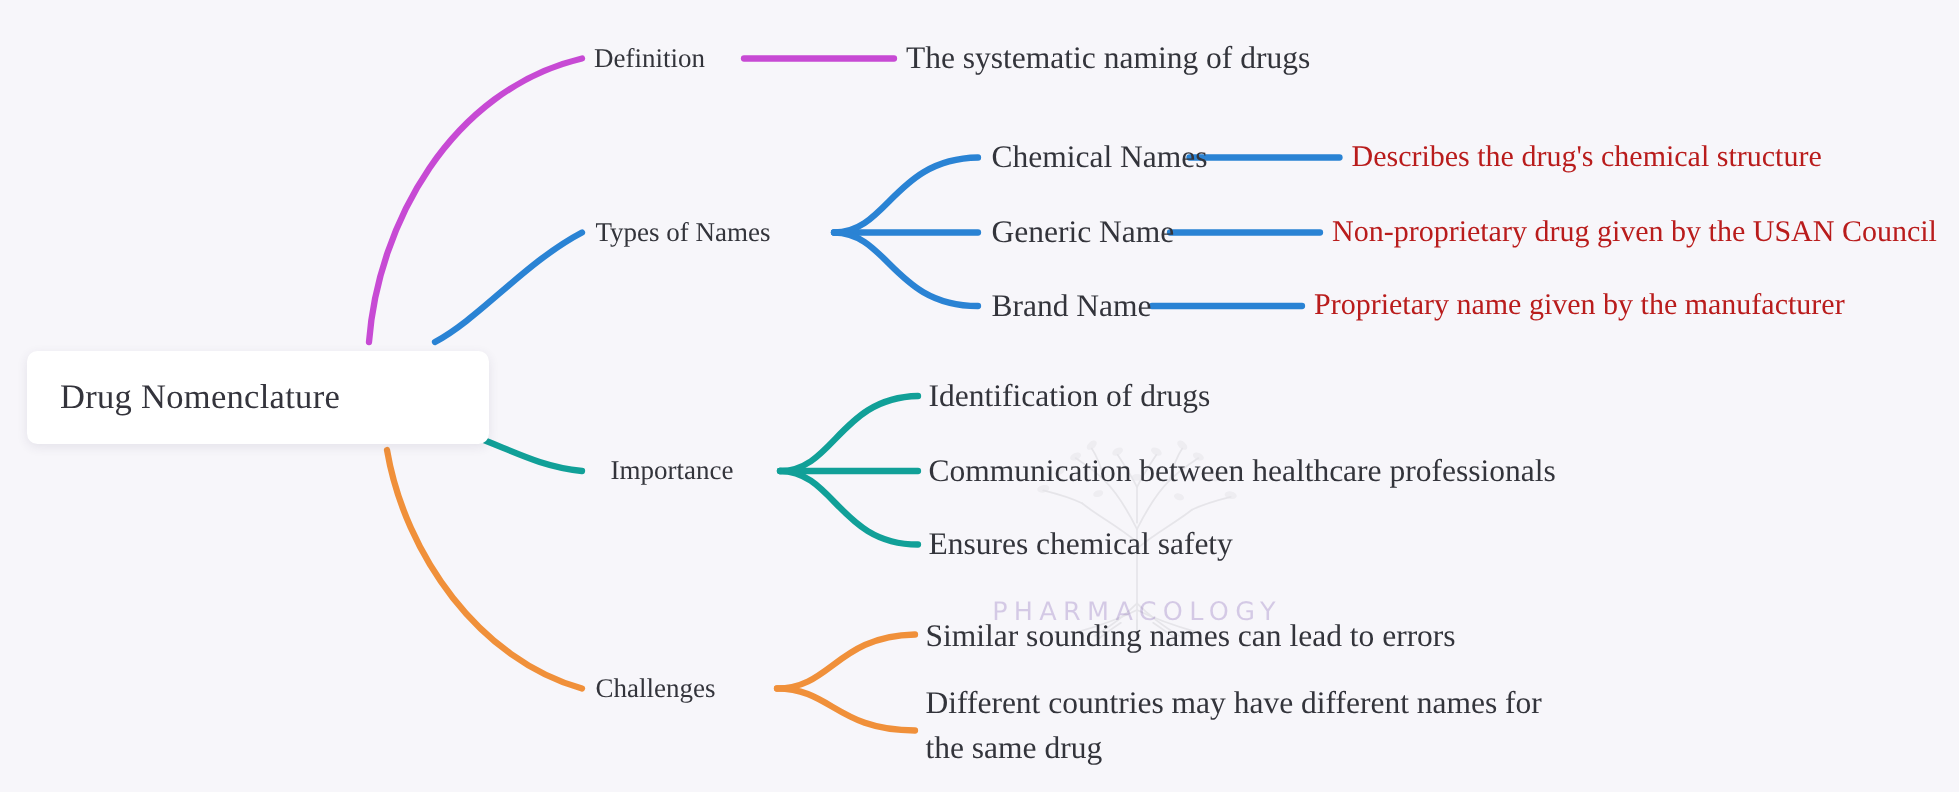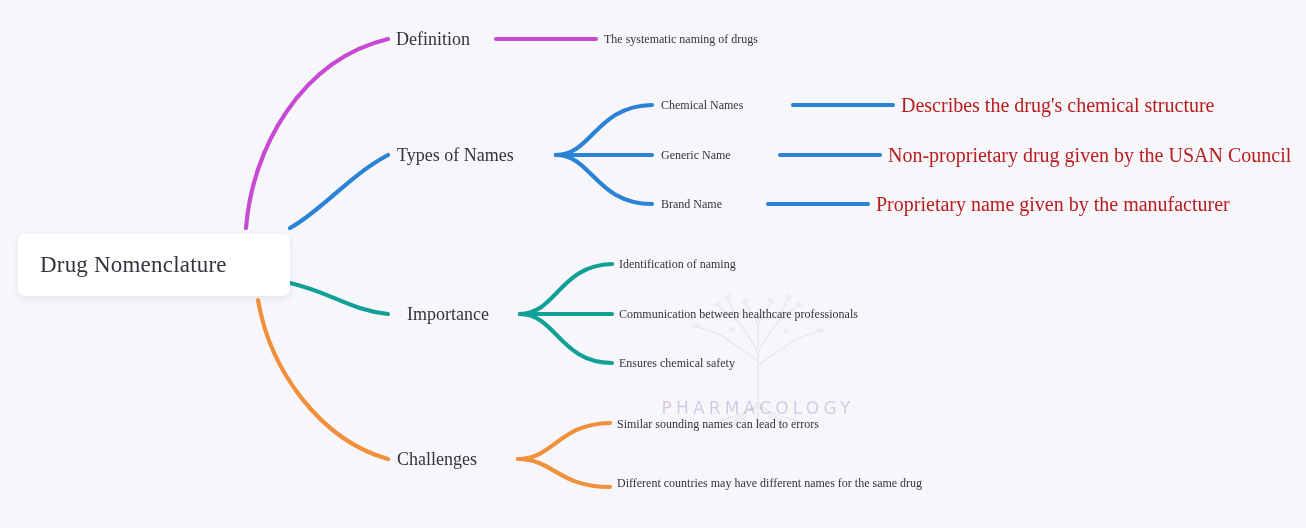--- a/index.html
+++ b/index.html
@@ -52,40 +52,40 @@
   }
   .node {
     position: absolute;
     white-space: nowrap;
     color: #2f3037;
     font-family: Liberation Serif, serif;
   }
   .root-node {
     left: 18px;
     top: 234px;
-    width: 272px;
+    width: 308px;
     height: 62px;
     background: #ffffff;
     border-radius: 7px;
     box-shadow: 0 2px 7px rgba(60, 50, 90, 0.10);
     display: flex;
     align-items: center;
     padding-left: 22px;
     box-sizing: border-box;
     font-size: 23px;
     color: #34343c;
     letter-spacing: 0.2px;
   }
   .level1 {
     font-size: 18px;
     color: #33343b;
     transform: translateY(-50%);
   }
   .level2 {
-    font-size: 12px;
+    font-size: 21px;
     color: #33343b;
     transform: translateY(-50%);
   }
   .level3 {
     font-size: 20px;
     color: #b91c1c;
     transform: translateY(-50%);
   }
   .wrapnode {
     white-space: normal;
@@ -194,21 +194,21 @@
     <span>Brand Name</span>
   </div>
   <div class="node level3" style="left:876px; top:204px;">
     <span>Proprietary name given by the manufacturer</span>
   </div>
 
   <div class="node level1" style="left:397px; top:314px;margin-left:10px;">
     <span>Importance</span>
   </div>
   <div class="node level2" style="left:619px; top:264px;">
-    <span>Identification of naming</span>
+    <span>Identification of drugs</span>
   </div>
   <div class="node level2" style="left:619px; top:314px;">
     <span>Communication between healthcare professionals</span>
   </div>
   <div class="node level2" style="left:619px; top:363px;">
     <span>Ensures chemical safety</span>
   </div>
 
   <div class="node level1" style="left:397px; top:459px;">
     <span>Challenges</span>

